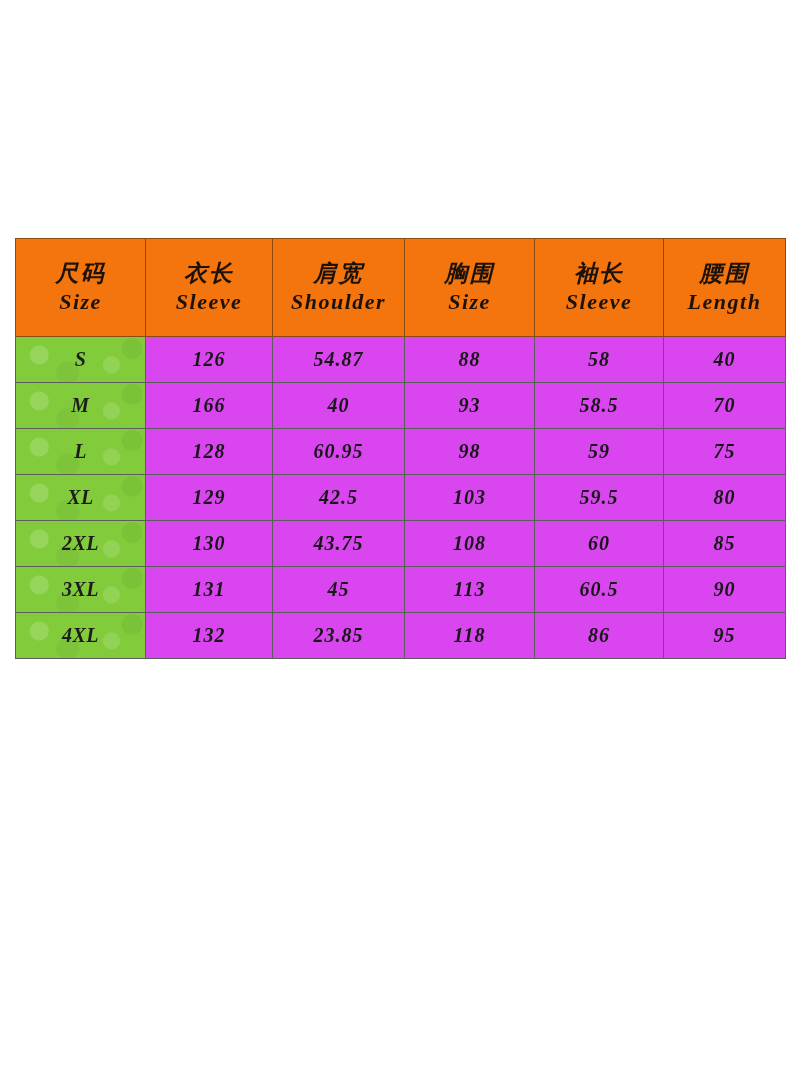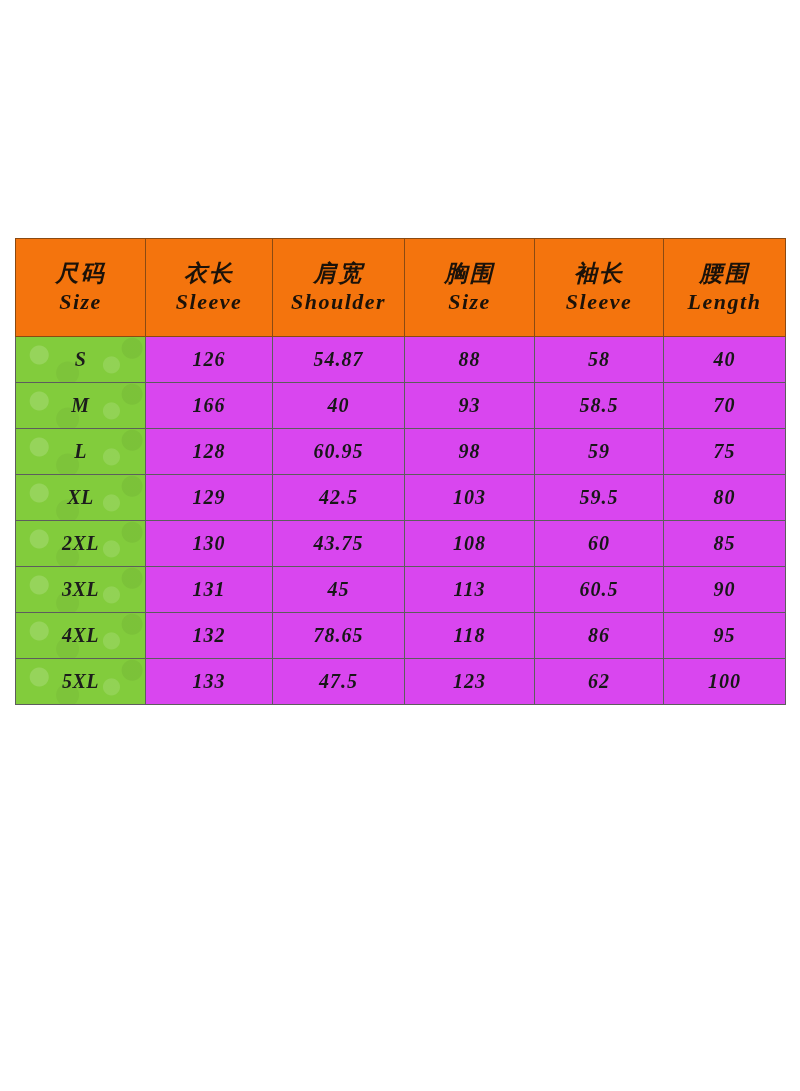--- a/index.html
+++ b/index.html
@@ -194,28 +194,20 @@
         <td class="size-cell"><span>3XL</span></td>
         <td class="val-cell">131</td>
         <td class="val-cell">45</td>
         <td class="val-cell">113</td>
         <td class="val-cell">60.5</td>
         <td class="val-cell">90</td>
       </tr>
       <tr>
         <td class="size-cell"><span>4XL</span></td>
         <td class="val-cell">132</td>
-        <td class="val-cell">78.65</td>
+        <td class="val-cell">23.85</td>
         <td class="val-cell">118</td>
         <td class="val-cell">86</td>
         <td class="val-cell">95</td>
       </tr>
-      <tr>
-        <td class="size-cell"><span>5XL</span></td>
-        <td class="val-cell">133</td>
-        <td class="val-cell">47.5</td>
-        <td class="val-cell">123</td>
-        <td class="val-cell">62</td>
-        <td class="val-cell">100</td>
-      </tr>
     </tbody>
   </table>
 </div>
 
 </body></html>

